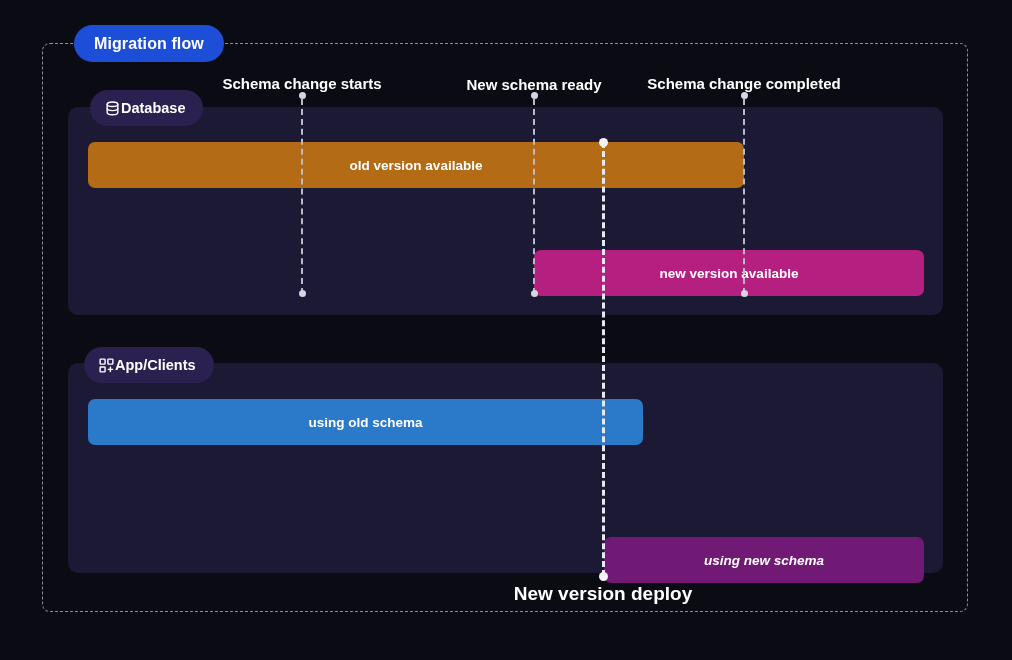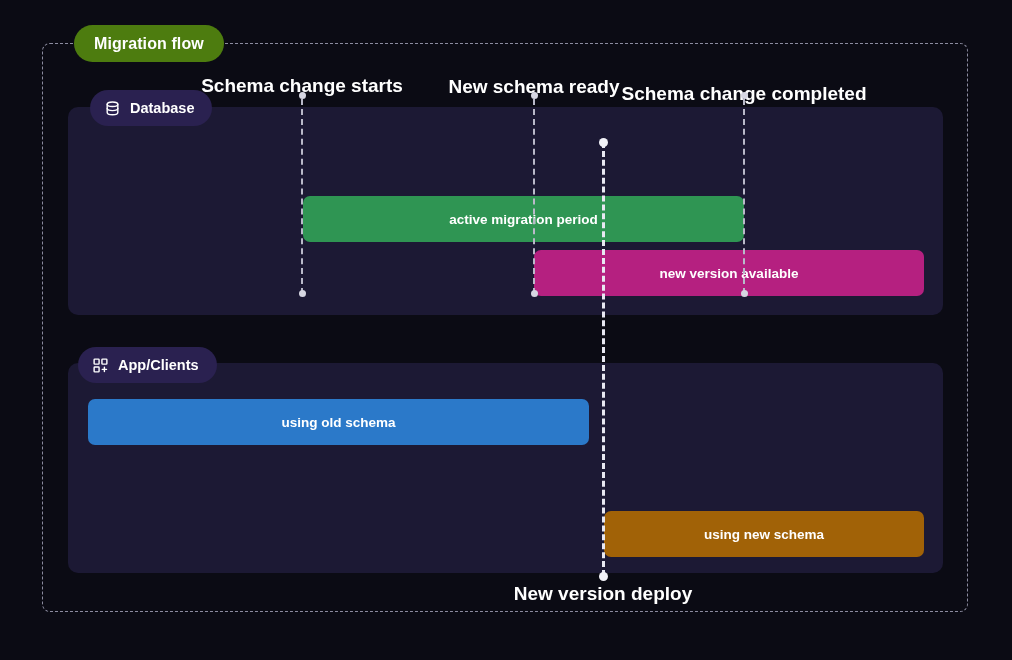--- a/index.html
+++ b/index.html
@@ -24,21 +24,21 @@
     border-radius: 8px;
   }
 
   
   .flow-title {
     position: absolute;
     left: 74px; top: 25px;
     height: 37px;
     padding: 8px 20px;
     display: flex; align-items: center;
-    background: #4d7c0f;
+    background: #1d4ed8;
     border-radius: 19px;
     color: #ffffff;
     font-size: 16px;
     font-weight: bold;
     letter-spacing: .1px;
     z-index: 6;
   }
 
   
   .lane {
@@ -49,41 +49,41 @@
     border-radius: 10px;
   }
   .lane-db   { top: 107px; height: 208px; }
   .lane-app  { top: 363px; height: 210px; }
 
   
   .lane-pill {
     position: absolute;
     height: 36px;
     padding: 0 18px 0 14px;
-    display: flex; align-items: center; gap: 9px;
+    display: flex; align-items: center; 
     background: #2a2150;
     border-radius: 18px;
     color: #ffffff;
     font-size: 14.5px;
     font-weight: bold;
     z-index: 6;
   }
   .pill-db  { left: 90px; top: 90px; }
-  .pill-app { left: 78px; top: 347px; align-items: center; }
+  .pill-app { left: 84px; top: 347px; align-items: center; }
   .lane-pill svg { display: block; }
 
   
   .milestone { position: absolute; z-index: 4; }
   .milestone .ms-label {
     position: absolute;
     left: 50%;
     transform: translateX(-50%);
     white-space: nowrap;
     color: #ffffff;
-    font-size: 19px;
+    font-size: 15px;
     font-weight: bold;
   }
   .milestone .ms-dot {
     position: absolute;
     left: 50%;
     width: 7px; height: 7px;
     margin-left: -3.5px;
     border-radius: 50%;
     background: #d6d6e2;
   }
@@ -190,42 +190,42 @@
   </div>
 
   <div class="milestone" style="left:534px; top:0; width:0;">
     <div class="ms-label" style="top:76px;">New schema ready</div>
     <div class="ms-dot" style="top:92px;"></div>
     <div class="ms-line" style="top:99px; height:195px;"></div>
     <div class="ms-dot" style="top:290px;"></div>
   </div>
 
   <div class="milestone" style="left:744px; top:0; width:0;">
-    <div class="ms-label" style="top:83px;">Schema change completed</div>
+    <div class="ms-label" style="top:75px;">Schema change completed</div>
     <div class="ms-dot" style="top:92px;"></div>
     <div class="ms-line" style="top:99px; height:195px;"></div>
     <div class="ms-dot" style="top:290px;"></div>
   </div>
 
   <div class="deploy-dot-top"></div>
   <div class="deploy-line"></div>
   <div class="deploy-dot-bot"></div>
   <div class="deploy-label">New version deploy</div>
 
-
-  <div class="bar" style="left:303px; top:196px; width:441px; background:#2f9553;">
-    <span>active migration period</span>
-  </div>
+  <div class="bar" style="left:88px; top:142px; width:656px; background:#b36b16;">
+    <span>old version available</span>
+  </div>
+
 
   <div class="bar" style="left:534px; top:250px; width:390px; background:#b52080;align-items:center;">
     <span>new version available</span>
   </div>
 
-  <div class="bar" style="left:88px; top:399px; width:501px; background:#2b79c9;">
+  <div class="bar" style="left:88px; top:399px; width:555px; background:#2b79c9;">
     <span>using old schema</span>
   </div>
 
 
-  <div class="bar" style="left:604px; top:511px; width:320px; background:#a16207;">
+  <div class="bar" style="left:604px; top:537px; width:320px; background:#701a75;font-style:italic;">
     <span>using new schema</span>
   </div>
 
 </div>
 
 </body></html>

